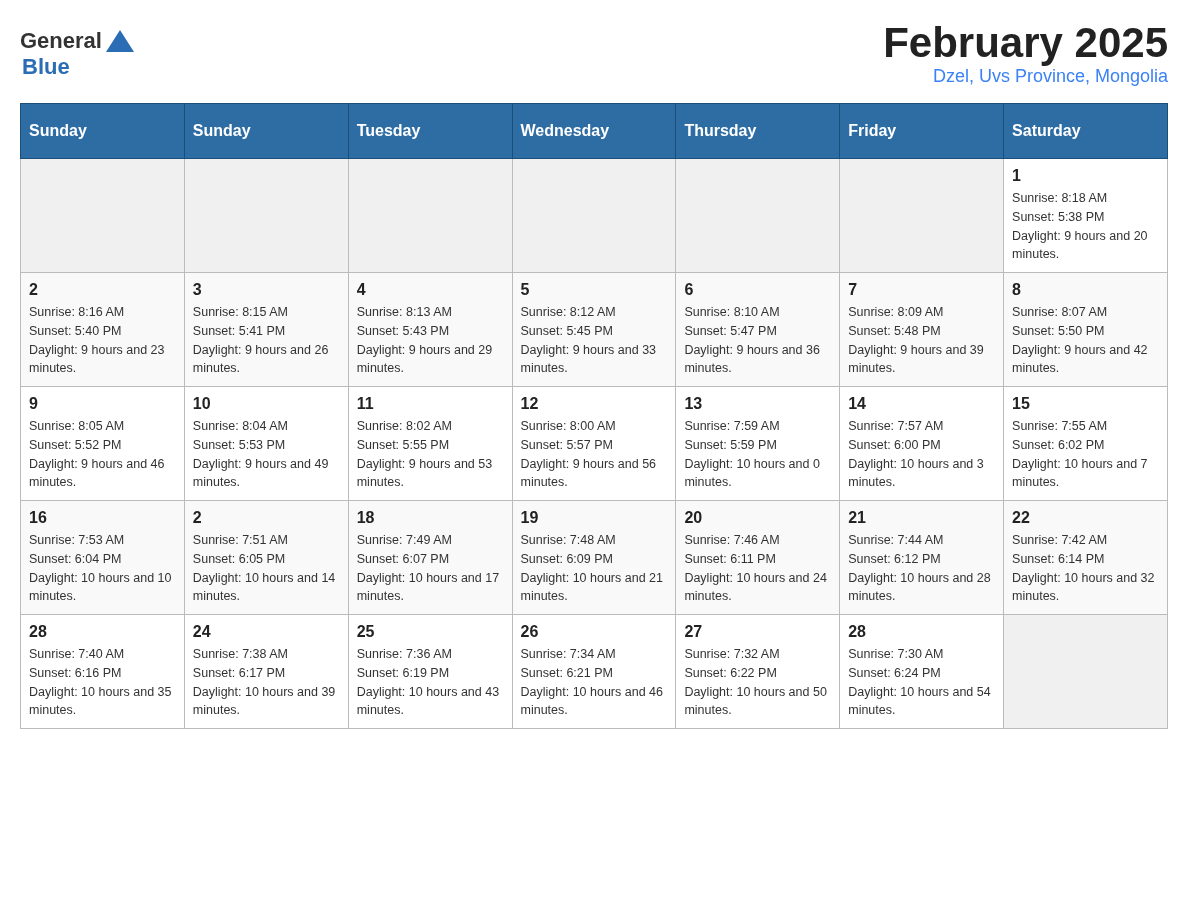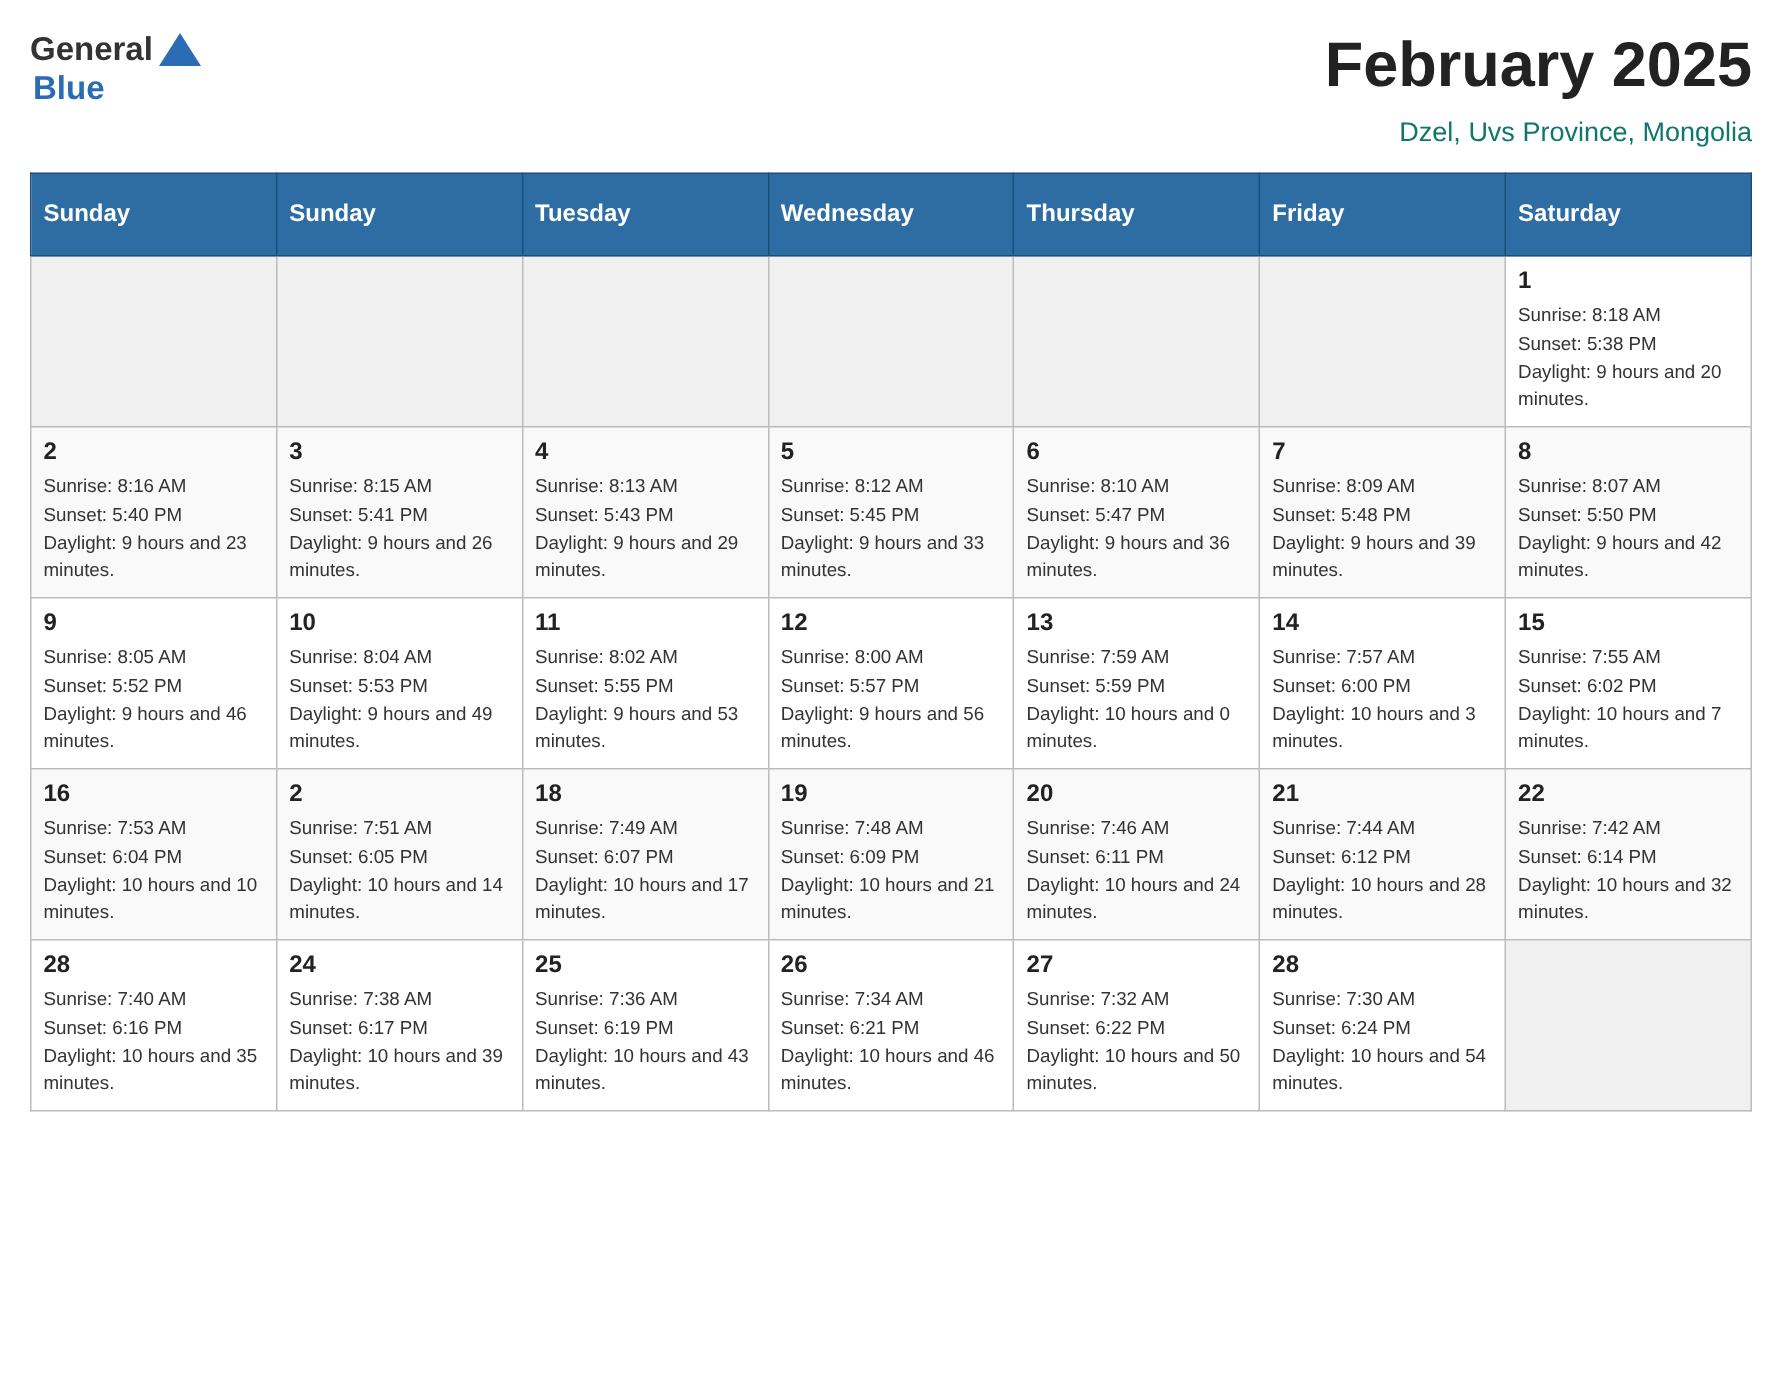--- a/index.html
+++ b/index.html
@@ -6,21 +6,21 @@
     body {
       font-family: Arial, sans-serif;
       background: #fff;
       padding: 20px;
       width: 1188px;
       min-height: 918px;
     }
     .header {
       display: flex;
       justify-content: space-between;
-      align-items: flex-start;
+      align-items: center;
       margin-bottom: 16px;
     }
     .logo-text-general {
       font-size: 22px;
       font-weight: bold;
       color: #333;
     }
     .logo-text-blue {
       font-size: 22px;
       font-weight: bold;
@@ -31,22 +31,22 @@
     }
     .title-block h1 {
       font-size: 42px;
       font-weight: bold;
       color: #222;
       line-height: 1.1;
     }
     .title-block h2 {
       font-size: 18px;
       font-weight: normal;
-      color: #0f766e;
-      margin-top: 12px;
+      color: #3b82f6;
+      margin-top: 0;
     }
     .calendar {
       width: 100%;
       border-collapse: collapse;
       border: 1px solid #999;
     }
     .calendar thead tr th {
       background-color: #2e6da4;
       color: #fff;
       font-size: 16px;

